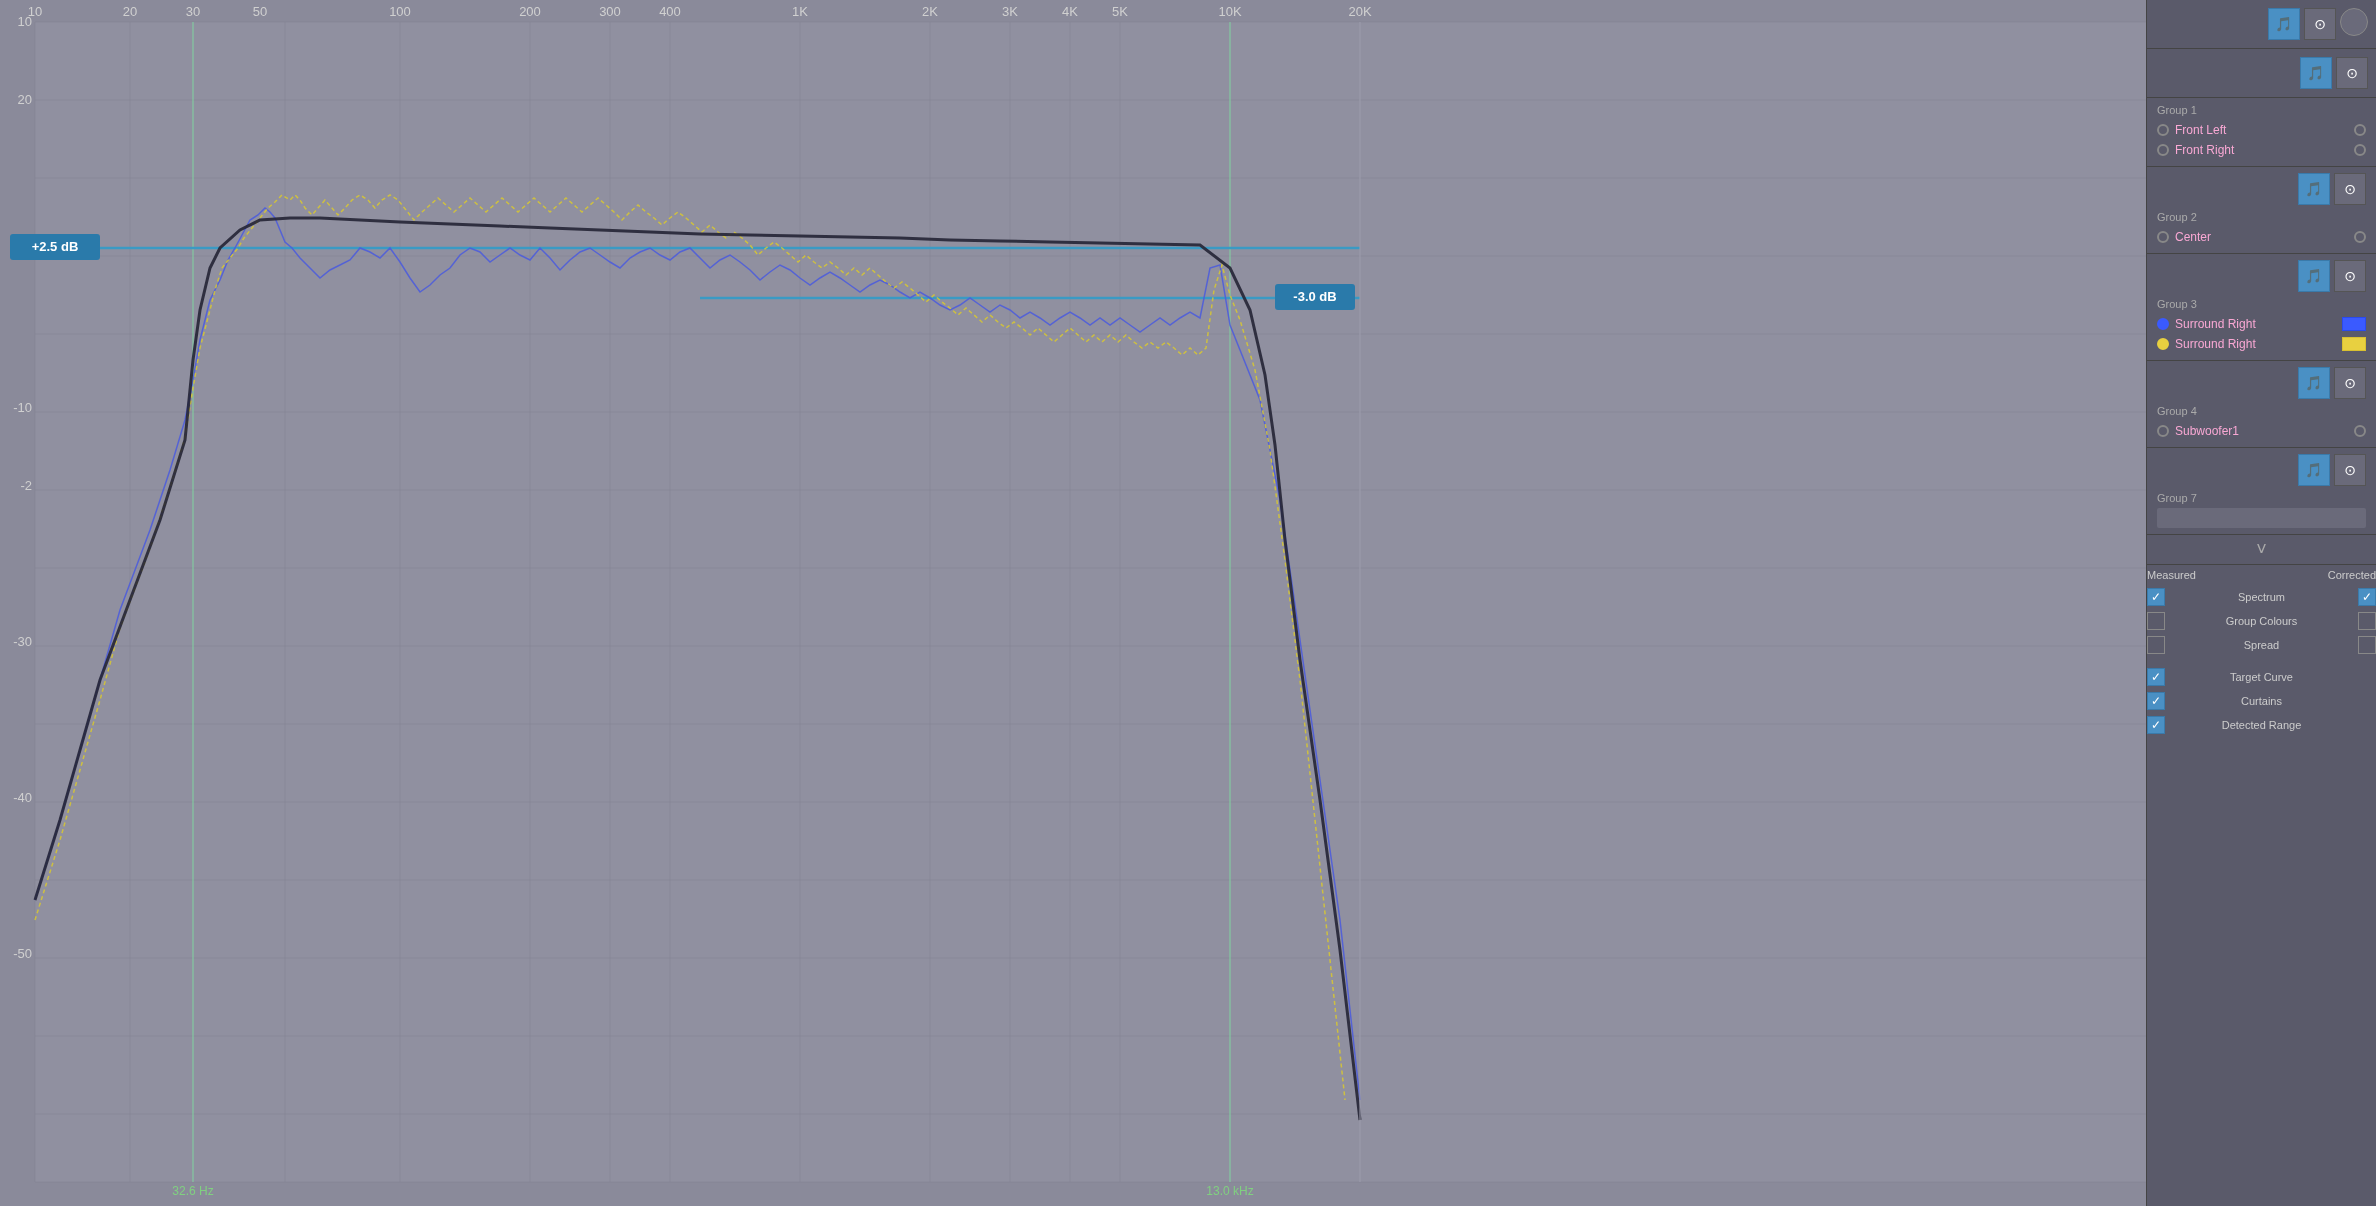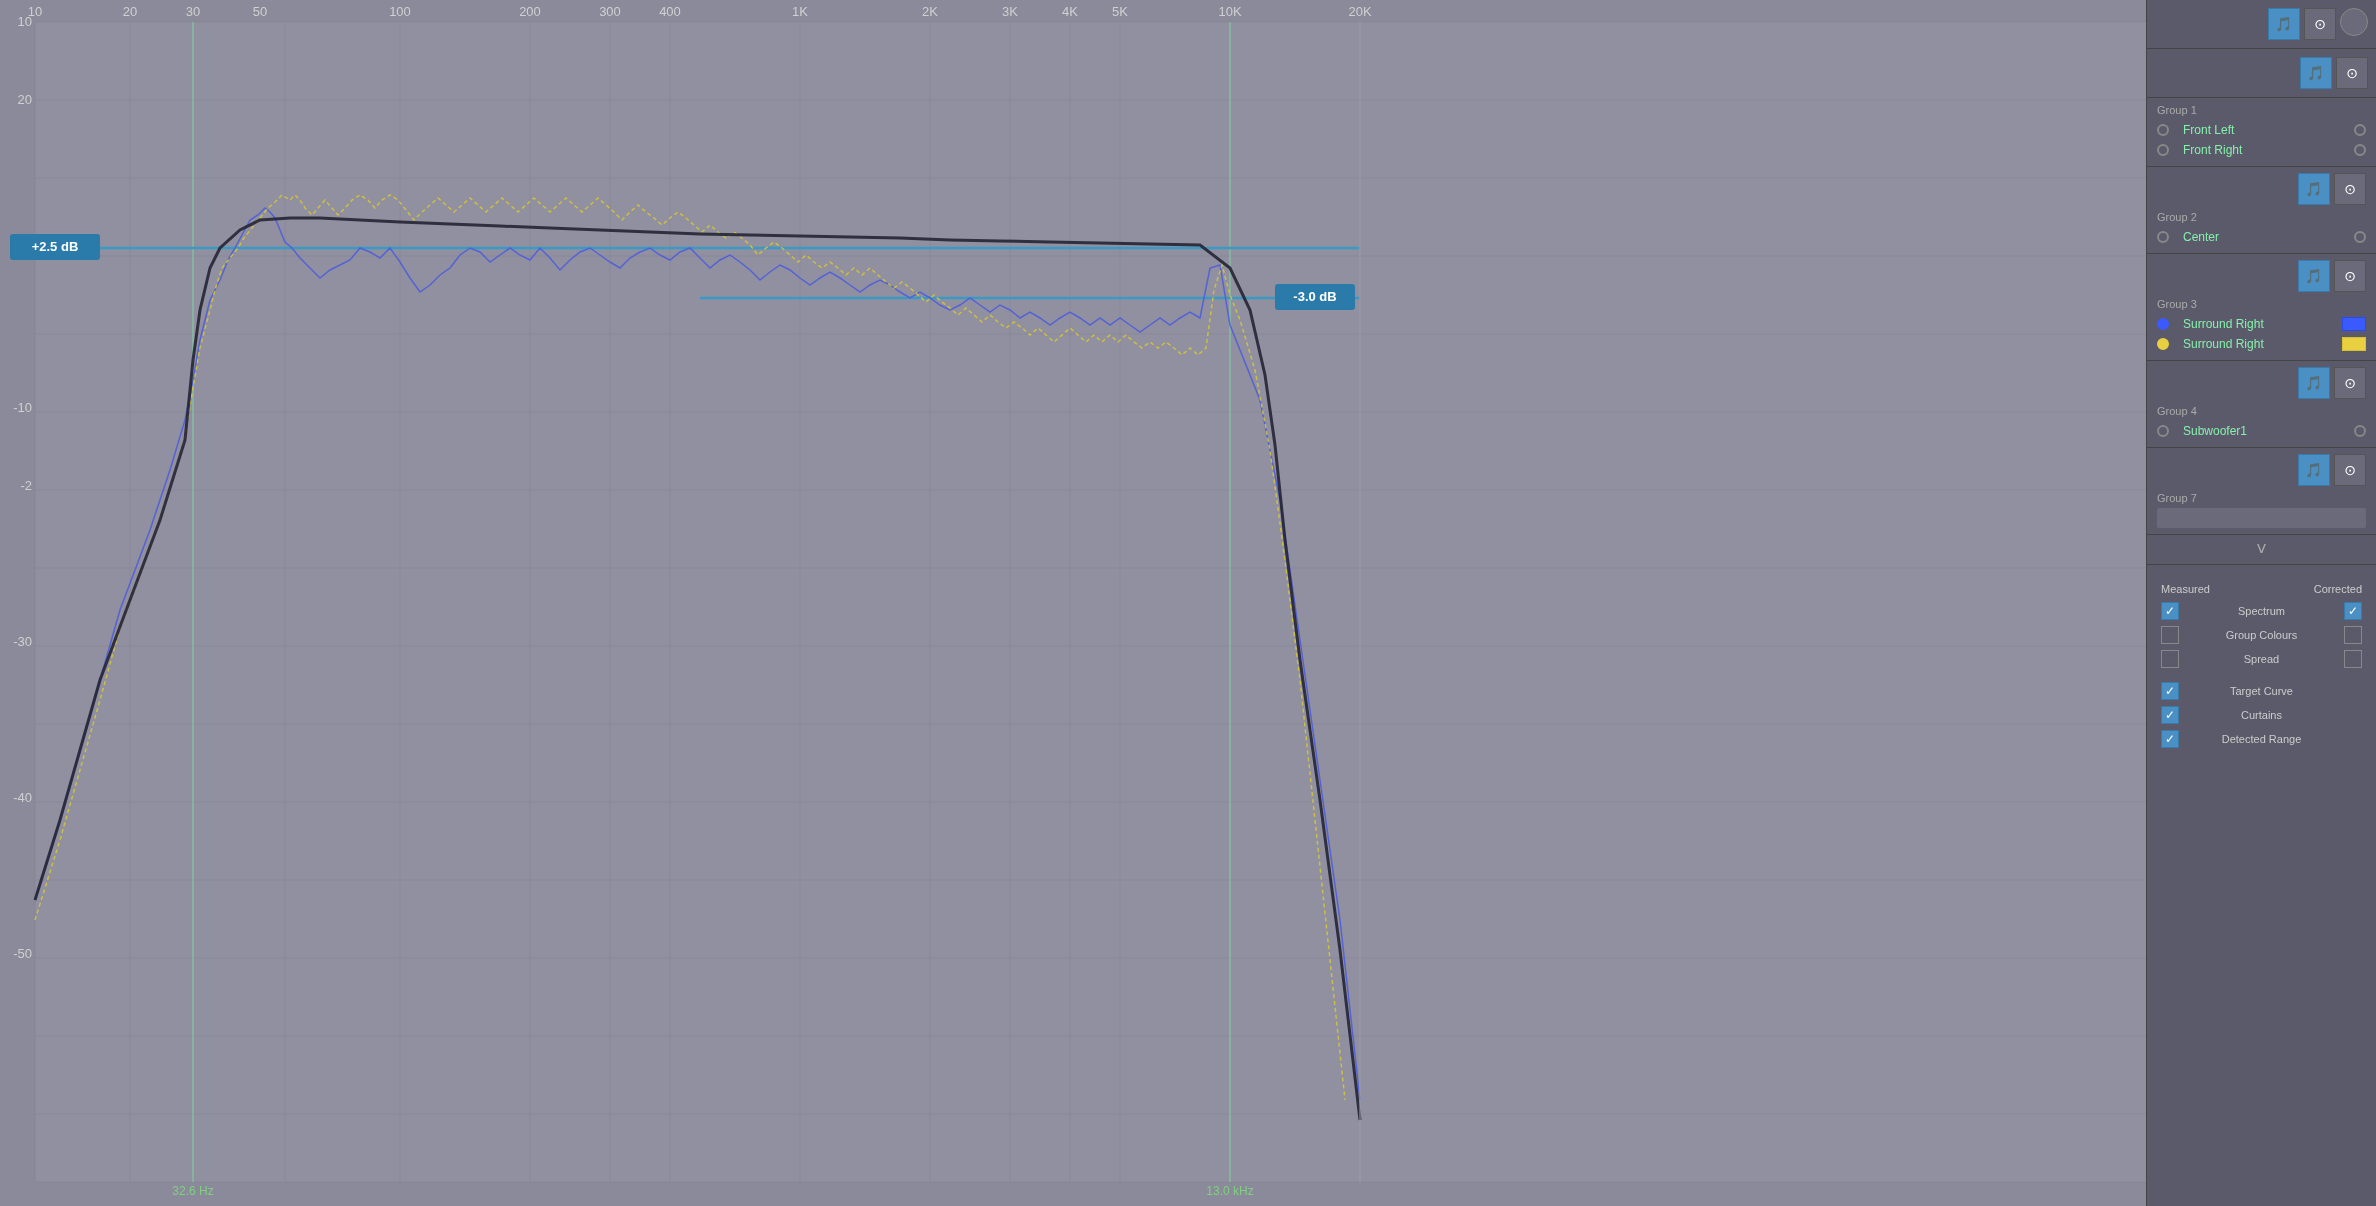--- a/index.html
+++ b/index.html
@@ -89,22 +89,21 @@
     }
 
     .channel-left {
       display: flex;
       align-items: center;
       gap: 6px;
     }
 
     .channel-label {
       font-size: 12px;
-      color: #86efac;
-      margin-left: 8px;
+      color: #f9a8d4;
     }
 
     .color-dot {
       width: 12px;
       height: 12px;
       border-radius: 50%;
       border: 2px solid #888;
     }
 
     .color-dot-blue {
@@ -131,21 +130,21 @@
 
     .color-swatch-yellow {
       width: 24px;
       height: 14px;
       background: #e8d040;
       border: 1px solid #d8c030;
     }
 
     
     .bottom-panel {
-      padding: 14px;
+      padding: 0;
       border-top: 1px solid #444;
     }
 
     .checkbox-row {
       display: flex;
       align-items: center;
       justify-content: space-between;
       padding: 3px 0;
     }
 

